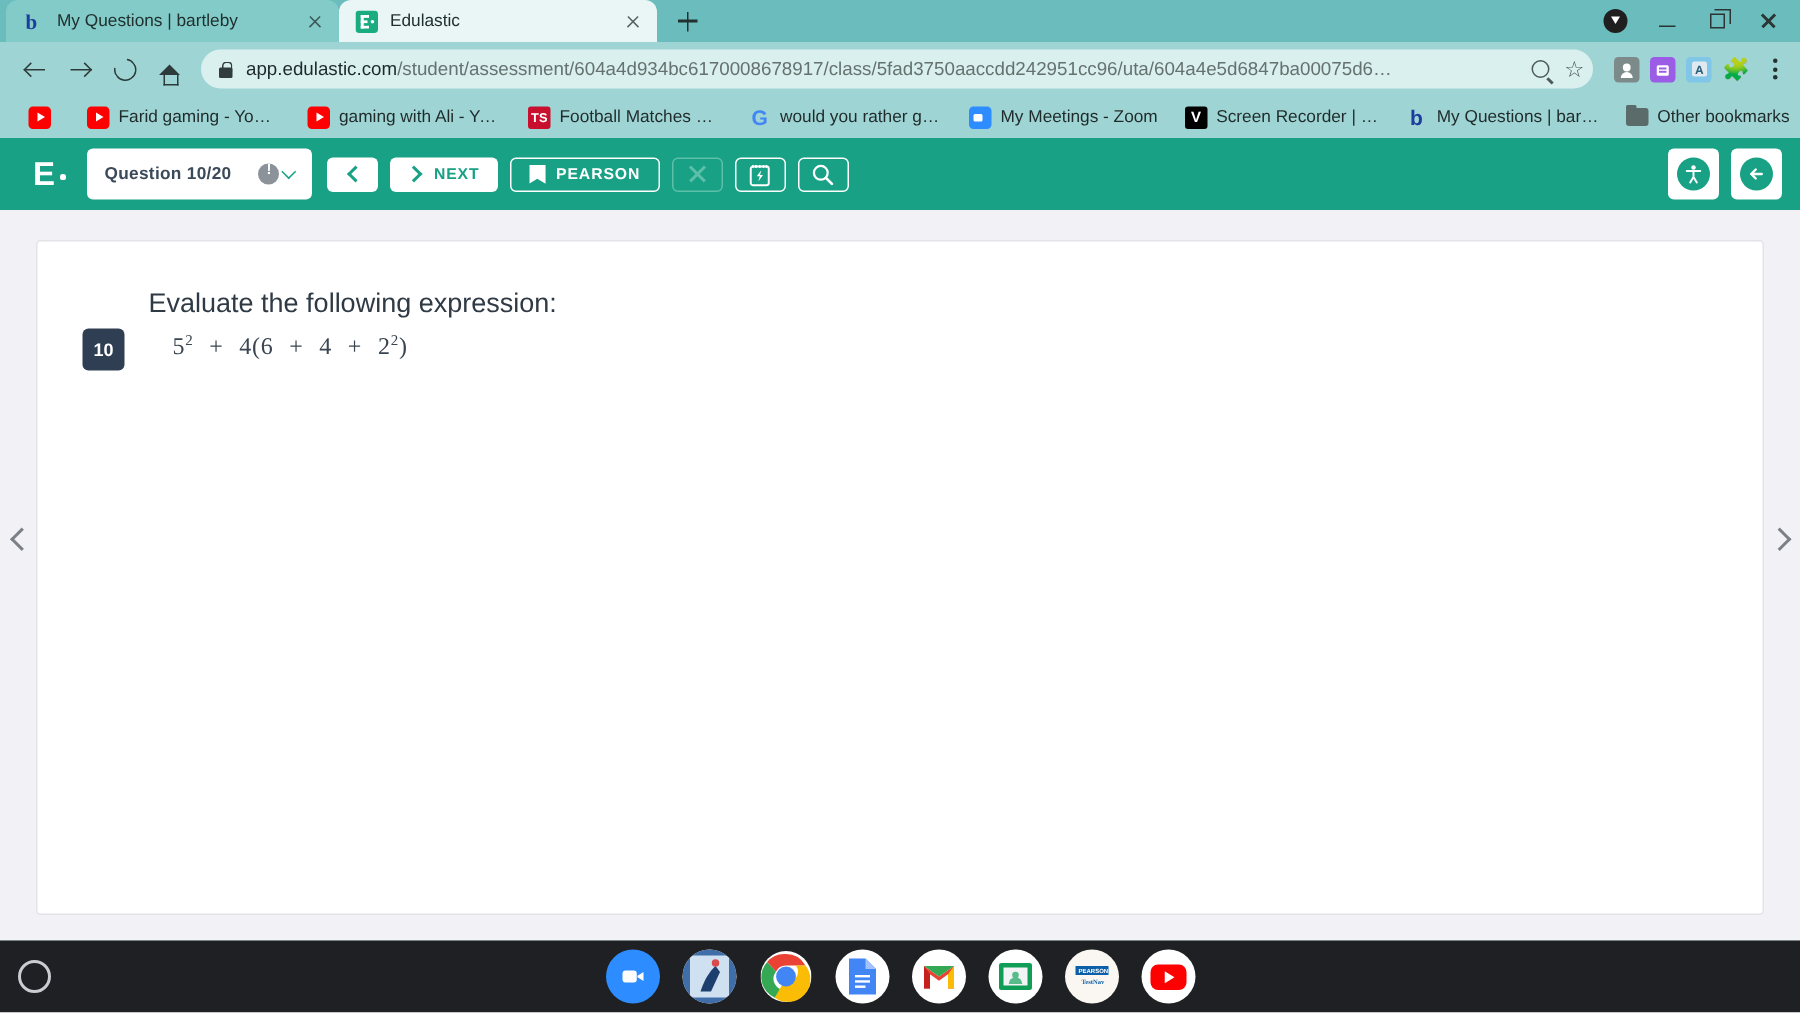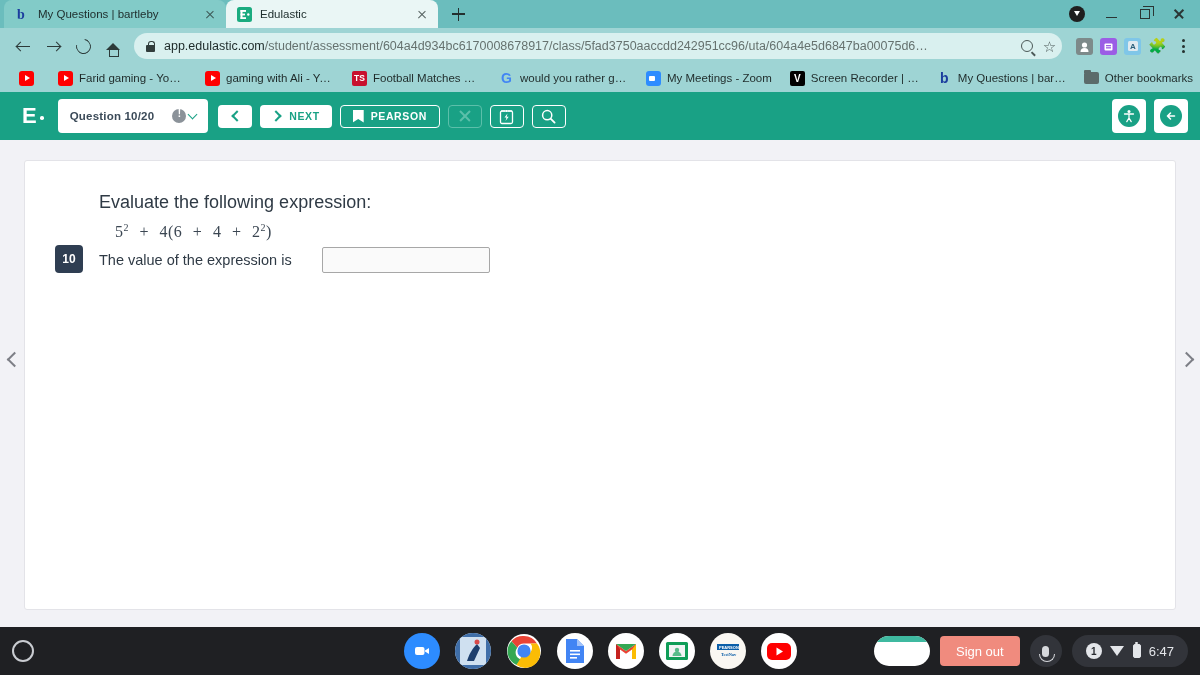--- a/index.html
+++ b/index.html
@@ -419,24 +419,20 @@
             <div class="qtext">Evaluate the following expression:</div>
             <div class="mathline">
               <span>5</span><sup>2</sup>
               <span style="margin:0 6px">+</span>
               <span>4</span><span>(</span><span>6</span>
               <span style="margin:0 6px">+</span>
               <span>4</span>
               <span style="margin:0 6px">+</span>
               <span>2</span><sup>2</sup><span>)</span>
             </div>
-            <div class="ansrow">
-              <span class="anslabel">The value of the expression is</span>
-              <input class="ansinput" type="text" value="" style="">
-            </div>
           </div>
         </div>
       </div>
     </div>
 
     <div class="sidenav left">
       <span class="snchev"></span>
     </div>
     <div class="sidenav right">
       <span class="snchev"></span>
@@ -505,30 +501,13 @@
       </svg>
     </div>
     <div class="app" style="background:#fff;">
       <svg width="26" height="19" viewBox="0 0 26 19">
         <rect x="1" y="1" width="24" height="17" rx="5" fill="#ff0000"></rect>
         <path d="M10.5 5.5l6.5 4-6.5 4z" fill="#fff"></path>
       </svg>
     </div>
   </div>
 
-  <div class="shelf-right">
-    <div class="win-preview">
-      <i style="left:0;width:20px"></i>
-        <i style="left:20px;width:18px"></i>
-        <i style="left:38px;width:18px"></i>
-    </div>
-    <button class="signout">Sign out</button>
-    <div class="mic-btn">
-      <span class="mic"></span>
-    </div>
-    <div class="tray">
-      <span class="notif">1</span>
-      <span class="wifi"></span>
-      <span class="batt"></span>
-      <span>6:47</span>
-    </div>
-  </div>
 </div>
 
 </body></html>

